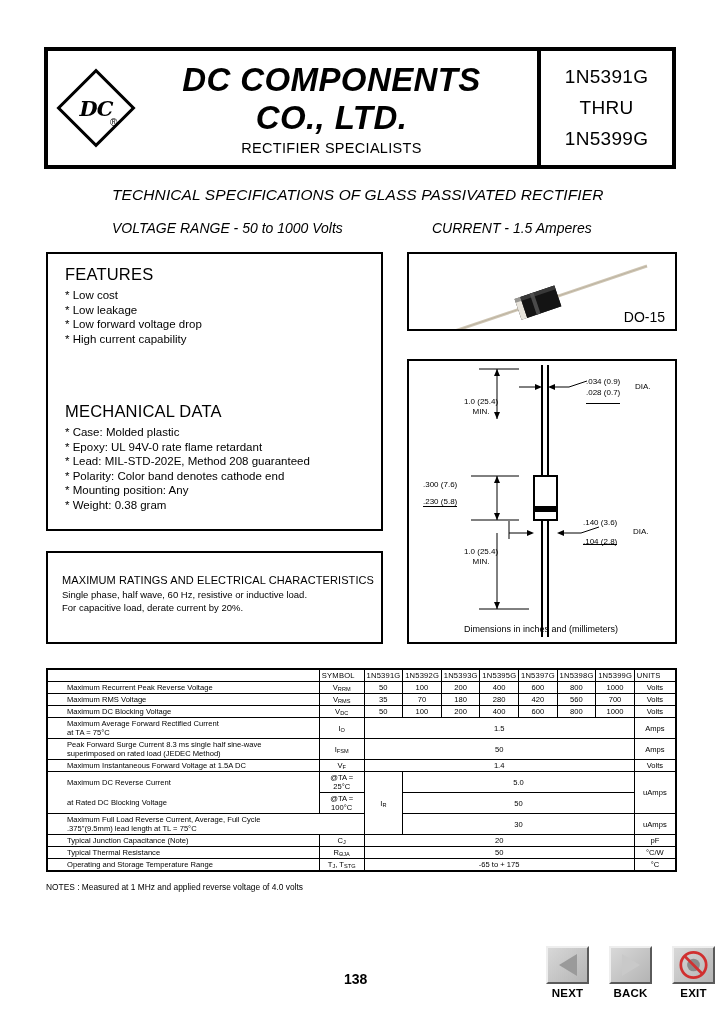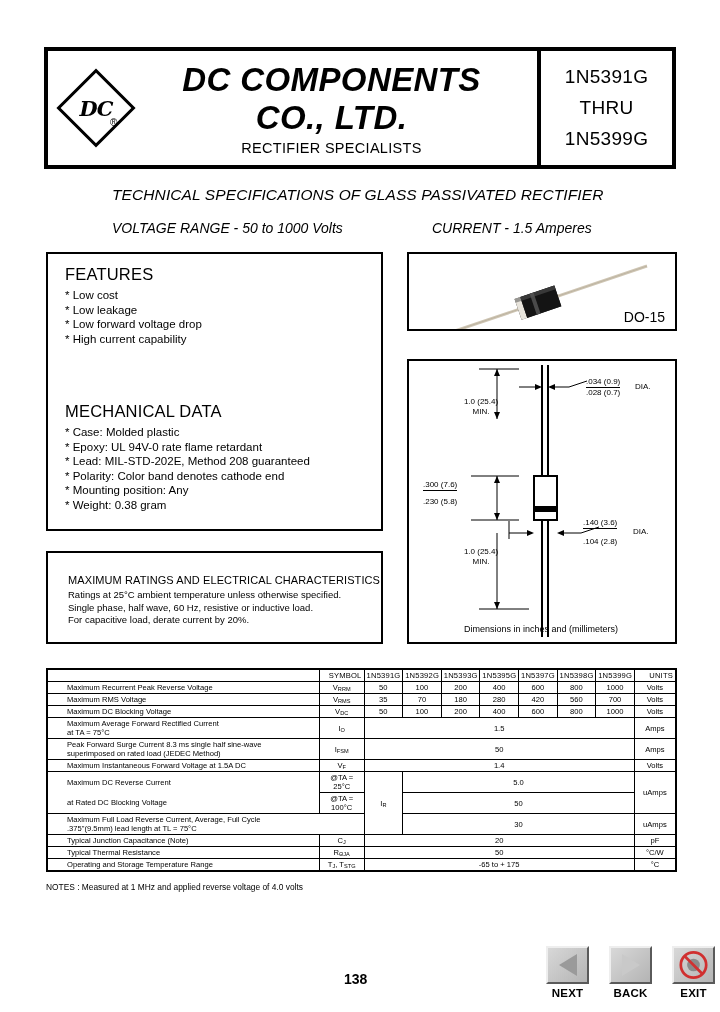--- a/index.html
+++ b/index.html
@@ -122,21 +122,21 @@
     white-space: nowrap;
   }
   .mech-title { margin-top: 56px; }
 
   
   .ratings-box {
     position: absolute;
     left: 46px; top: 551px;
     width: 337px; height: 93px;
     border: 2px solid #000;
-    padding: 21px 0 0 20px;
+    padding: 21px 0 0 14px;
   }
   .ratings-box .rt-head {
     font-size: 11px;
     letter-spacing: 0.1px;
     margin-bottom: 3px;
     white-space: nowrap;
   }
   .ratings-box .rt-line {
     font-size: 9.5px;
     line-height: 12.5px;
@@ -170,42 +170,42 @@
     position: absolute;
     left: 55px; bottom: 8px;
     font-size: 9px;
   }
   .dimtxt {
     position: absolute;
     font-size: 8px;
     line-height: 10px;
     white-space: nowrap;
   }
-  .dimtxt.underlined { border-bottom: 1px solid #000; padding-bottom: 0px; }
+  .dimtxt.underlined { border-bottom: 1px solid #000; padding-bottom: 16px; }
   .dimtxt.centered { text-align: center; }
 
   
   .spec-table {
     position: absolute;
     left: 46px; top: 668px;
     width: 631px;
     border-collapse: collapse;
     table-layout: fixed;
     border: 2px solid #000;
   }
   .spec-table td, .spec-table th {
     border: 1px solid #000;
     font-size: 7.6px;
     font-weight: normal;
     padding: 1px 2px;
     vertical-align: middle;
   }
   .spec-table .c-desc { text-align: left; padding-left: 19px; }
   .spec-table .c-sym, .spec-table .c-val, .spec-table .c-unit { text-align: center; }
-  .spec-table .hdr { text-align: right; font-size: 7.6px; letter-spacing: 0.2px; }
+  .spec-table .hdr { text-align: left; font-size: 7.6px; letter-spacing: 0.2px; }
   .sub { font-size: 5.6px; vertical-align: -1px; }
   .notes {
     position: absolute;
     left: 46px; top: 882px;
     font-size: 8.4px;
     white-space: nowrap;
   }
 
   
   .page-num {
@@ -291,21 +291,20 @@
   <div class="bullet">* Case: Molded plastic</div>
   <div class="bullet">* Epoxy: UL 94V-0 rate flame retardant</div>
   <div class="bullet">* Lead: MIL-STD-202E, Method 208 guaranteed</div>
   <div class="bullet">* Polarity: Color band denotes cathode end</div>
   <div class="bullet">* Mounting position: Any</div>
   <div class="bullet">* Weight: 0.38 gram</div>
 </div>
 
 <div class="ratings-box">
   <div class="rt-head">MAXIMUM RATINGS AND ELECTRICAL CHARACTERISTICS</div>
-  <div class="rt-line">Ratings at 25°C ambient temperature unless otherwise specified.</div>
   <div class="rt-line">Single phase, half wave, 60 Hz, resistive or inductive load.</div>
   <div class="rt-line"> For capacitive load, derate current by 20%.</div>
 </div>
 
 <div class="photo-box">
   <svg class="diode-svg" width="266" height="101" viewBox="0 0 266 101">
     <rect x="0" y="0" width="266" height="101" fill="#ffffff"></rect>
     <line x1="22" y1="85" x2="238" y2="12" stroke="#cfc6b4" stroke-width="3"></line>
     <line x1="22" y1="85" x2="238" y2="12" stroke="#bdb4a2" stroke-width="1"></line>
     <g transform="rotate(-18.7 128 49)">

